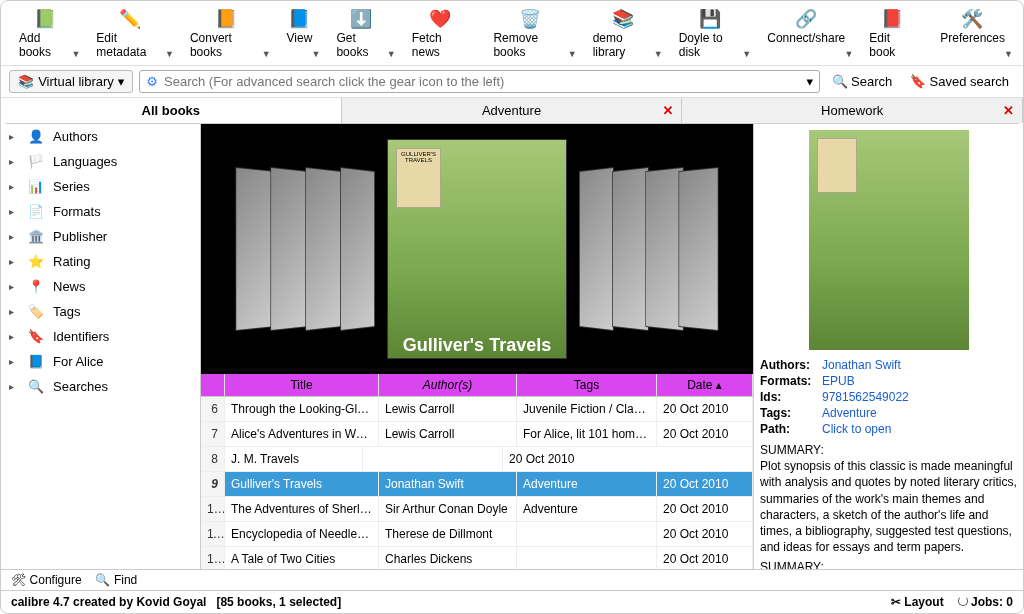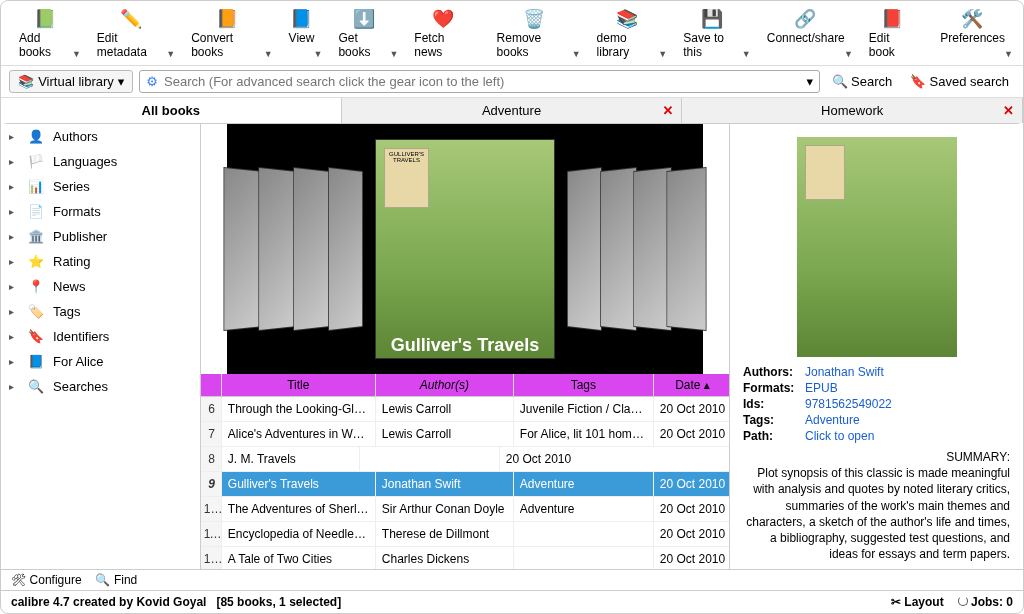--- a/index.html
+++ b/index.html
@@ -16,21 +16,21 @@
 .sbtn { padding: 3px 6px; cursor: pointer; display: flex; align-items: center; gap: 3px; }
 .tabs { display: flex; border-bottom: 1px solid #ccc; border-radius: 6px; }
 .tab { flex: 1; text-align: center; padding: 5px; border-right: 1px solid #ccc; background: #f0f0f0; position: relative; cursor: pointer; }
 .tab.active { background: #fff; font-weight: bold; }
 .tab .close { position: absolute; right: 8px; color: #d00; font-weight: bold; }
 .main { flex: 1; display: flex; overflow: hidden; }
 .sidebar { width: 200px; border-right: 1px solid #ccc; overflow-y: auto; }
 .sbitem { display: flex; align-items: center; padding: 5px 8px; gap: 8px; cursor: pointer; }
 .sbitem .arr { color: #555; font-size: 10px; width: 10px; }
 .sbitem .ic { width: 18px; text-align: center; }
-.center { flex: 1; display: flex; flex-direction: column; overflow: hidden; align-items: center; }
+.center { flex: 1; display: flex; flex-direction: column; overflow: hidden; }
 .coverflow { height: 250px; background: #000; position: relative; display: flex; align-items: center; justify-content: center; }
 .coverflow .covers { display: flex; align-items: center; perspective: 800px; }
 .cover { width: 50px; height: 160px; background: linear-gradient(135deg,#888,#ccc); margin: 0 -8px; transform: rotateY(55deg); border: 1px solid #333; }
 .cover.main { width: 180px; height: 220px; transform: none; margin: 0 12px; background: linear-gradient(180deg,#a7c878 0%,#7ba850 60%,#5c8535 100%); position: relative; z-index: 5; }
 .cover.main .banner { position: absolute; top: 8px; left: 8px; width: 45px; height: 60px; background: #e8d8a8; border: 1px solid #aa8; font-size: 6px; padding: 2px; text-align: center; }
 .cover.r { transform: rotateY(-55deg); }
 .cftitle { position: absolute; bottom: 18px; width: 100%; text-align: center; color: #fff; font-size: 18px; font-weight: bold; }
 .table { flex: 1; overflow: auto; }
 .thead { display: flex; background: #d946ef; border-bottom: 1px solid #ccc; position: sticky; top: 0; }
 .th { padding: 4px 6px; border-right: 1px solid #ddd; text-align: center; font-size: 12px; }
@@ -42,27 +42,27 @@
 .trow { display: flex; border-bottom: 1px solid #eee; cursor: pointer; }
 .trow.sel { background: #3b9ad8; color: #fff; }
 .trow.sel .td.num { font-weight: bold; font-style: italic; }
 .td { padding: 5px 6px; border-right: 1px solid #eee; overflow: hidden; text-overflow: ellipsis; white-space: nowrap; font-size: 12px; }
 .td.num { width: 24px; text-align: right; background: #f5f5f5; color: #333; }
 .trow.sel .td.num { background: #f5f5f5; }
 .td.title { width: 154px; }
 .td.auth { width: 138px; }
 .td.tags { width: 140px; }
 .td.date { flex: 1; }
-.details { width: 294px; border-left: 1px solid #ccc; padding: 13px; overflow-y: auto; font-size: 12px; }
+.details { width: 270px; border-left: 1px solid #ccc; padding: 6px; overflow-y: auto; font-size: 12px; }
 .details .bigcover { width: 160px; height: 220px; margin: 0 auto 8px; background: linear-gradient(180deg,#a7c878 0%,#7ba850 60%,#5c8535 100%); position: relative; }
 .details .bigcover .banner { position: absolute; top: 8px; left: 8px; width: 40px; height: 55px; background: #e8d8a8; border: 1px solid #aa8; }
 .drow { display: flex; margin-bottom: 2px; }
 .drow .k { width: 62px; font-weight: bold; }
 .drow .v { color: #1a5fd0; cursor: pointer; }
-.summ { margin-top: 6px; line-height: 1.35; text-align: right; }
+.summ { margin-top: 6px; line-height: 1.35; }
 .summ .h { font-weight: normal; }
 .bottombar { display: flex; justify-content: space-between; padding: 3px 10px; border-top: 1px solid #ccc; font-size: 12px; }
 .bottombar .l, .bottombar .r { display: flex; gap: 14px; align-items: center; }
 .statusbar { padding: 4px 10px; font-size: 12px; font-weight: bold; border-top: 1px solid #ccc; display: flex; justify-content: space-between; }
 .iclock { display:inline-block; width:10px; height:10px; border:1.5px solid #555; border-radius:50%; border-top-color:transparent; }
 </style>
 </head>
 <body>
 
 <div class="toolbar" id="toolbar">
@@ -100,21 +100,21 @@
       <div>Remove books</div>
       <div class="dd">▼</div>
     </div>
     <div class="tbtn">
       <div class="ic">📚</div>
       <div>demo library</div>
       <div class="dd">▼</div>
     </div>
     <div class="tbtn">
       <div class="ic">💾</div>
-      <div>Save to this</div>
+      <div>Doyle to disk</div>
       <div class="dd">▼</div>
     </div>
     <div class="tbtn">
       <div class="ic">🔗</div>
       <div>Connect/share</div>
       <div class="dd">▼</div>
     </div>
     <div class="tbtn">
       <div class="ic">📕</div>
       <div>Edit book</div>

